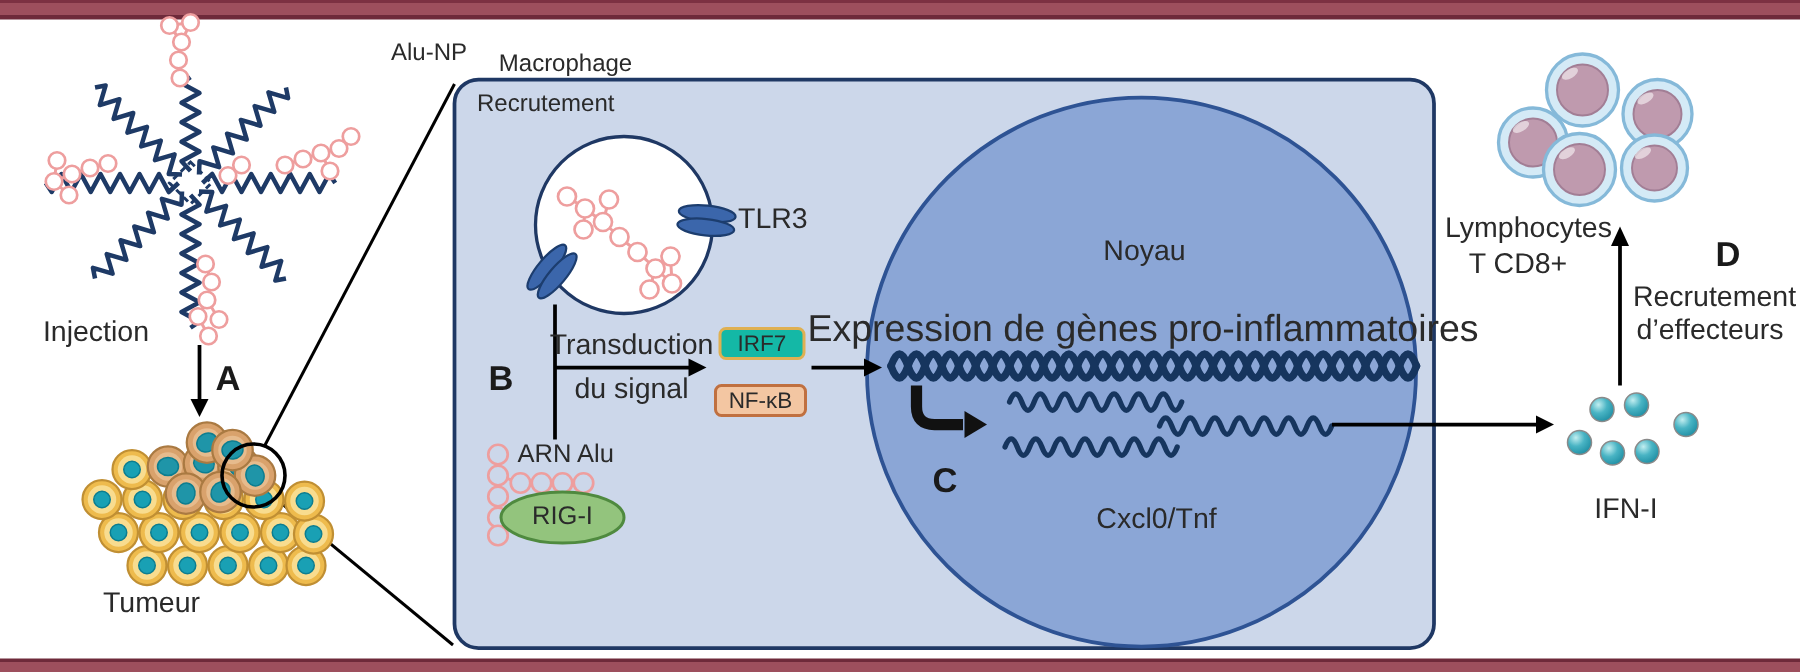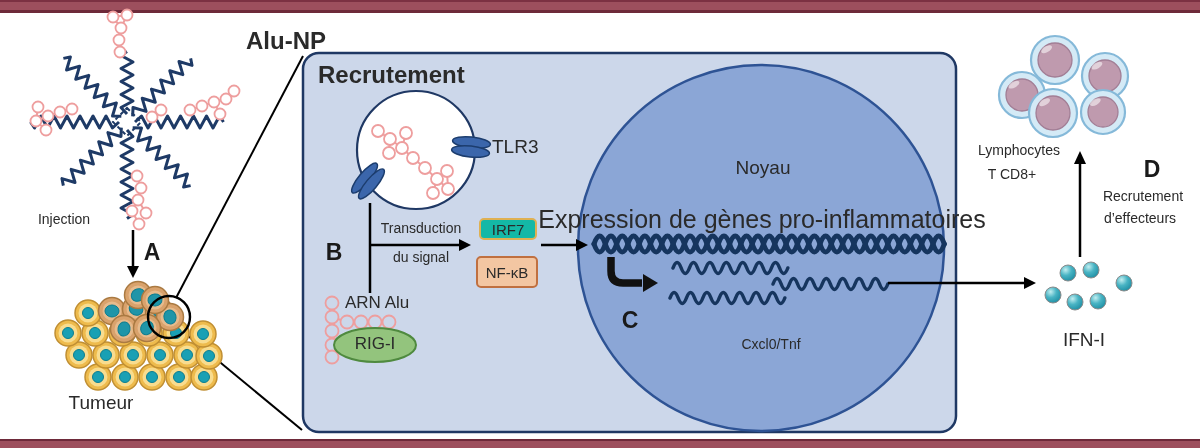--- a/index.html
+++ b/index.html
@@ -2,29 +2,29 @@
 <html><head>
 <meta charset="utf-8">
 <style>
   html,body{margin:0;padding:0;background:#fff;}
   .canvas{position:relative;width:1200px;height:448px;background:#ffffff;
           font-family:"Liberation Sans",sans-serif;color:#2a2a2a;overflow:hidden;}
   .bar{position:absolute;left:0;width:1200px;}
   .bar.top{top:0;height:13px;background:linear-gradient(#7c3142 0 2px,#9d4f5d 2px 10px,#6e2a3a 10px 13px);}
   .bar.bottom{bottom:0;height:9px;background:linear-gradient(#6e2a3a 0 2px,#9d4f5d 2px 9px);}
   svg.art{position:absolute;left:0;top:0;}
-  .lbl{position:absolute;white-space:nowrap;font-size:14px;line-height:1.15;}
+  .lbl{position:absolute;white-space:nowrap;font-size:19px;line-height:1.15;}
   .lbl.c{transform:translateX(-50%);text-align:center;}
-  .lbl.big{font-size:24px;font-weight:bold;}
+  .lbl.big{font-size:16px;}
   .lbl.step{font-size:23px;font-weight:bold;color:#1a1a1a;}
   .lbl.it{}
   .chip{position:absolute;display:flex;align-items:center;justify-content:center;
         font-size:15px;border-radius:5px;border:2px solid;box-sizing:border-box;}
   .chip.irf7{left:479px;top:218px;width:58px;height:22px;background:#14b8a6;border-color:#dfb052;}
-  .chip.nfkb{left:476px;top:256px;width:62px;height:32px;background:#f3c6a2;border-color:#c07040;}
+  .chip.nfkb{left:476px;top:256px;width:62px;height:22px;background:#f3c6a2;border-color:#c07040;}
 </style>
 </head>
 <body>
 
 <div class="canvas">
 
   <div class="bar top"></div>
   <div class="bar bottom"></div>
 
   <svg class="art" width="1200" height="448" viewBox="0 0 1200 448">
@@ -305,20 +305,21 @@
         <circle cx="1053" cy="113" r="24" fill="#d4eaf6" stroke="#85b9d9" stroke-width="2.2"></circle>
         <circle cx="1053" cy="113" r="17" fill="#bf9aae" stroke="#a27e95" stroke-width="1.3"></circle>
         <ellipse cx="1044.6" cy="102.2" rx="6" ry="3" fill="#ffffff" opacity="0.55" transform="rotate(-30 1044.6 102.2)"></ellipse>
         <circle cx="1103" cy="112" r="22" fill="#d4eaf6" stroke="#85b9d9" stroke-width="2.2"></circle>
         <circle cx="1103" cy="112" r="15" fill="#bf9aae" stroke="#a27e95" stroke-width="1.3"></circle>
         <ellipse cx="1095.3" cy="102.1" rx="6" ry="3" fill="#ffffff" opacity="0.55" transform="rotate(-30 1095.3 102.1)"></ellipse>
       </g>
   </svg>
 
   <div class="lbl big c" style="left:286px;top:27px">Alu-NP</div>
+  <div class="lbl big c" style="left:377px;top:34px">Macrophage</div>
   <div class="lbl big" style="left:318px;top:61px">Recrutement</div>
 
   <div class="lbl c" style="left:64px;top:211px">Injection</div>
   <div class="lbl step c" style="left:152px;top:239px">A</div>
   <div class="lbl c" style="left:101px;top:392px;font-size:19px">Tumeur</div>
 
   <div class="lbl" style="left:492px;top:136px;font-size:19px">TLR3</div>
   <div class="lbl step c" style="left:334px;top:239px">B</div>
   <div class="lbl c" style="left:421px;top:220px">Transduction</div>
   <div class="lbl c" style="left:421px;top:249px">du signal</div>

